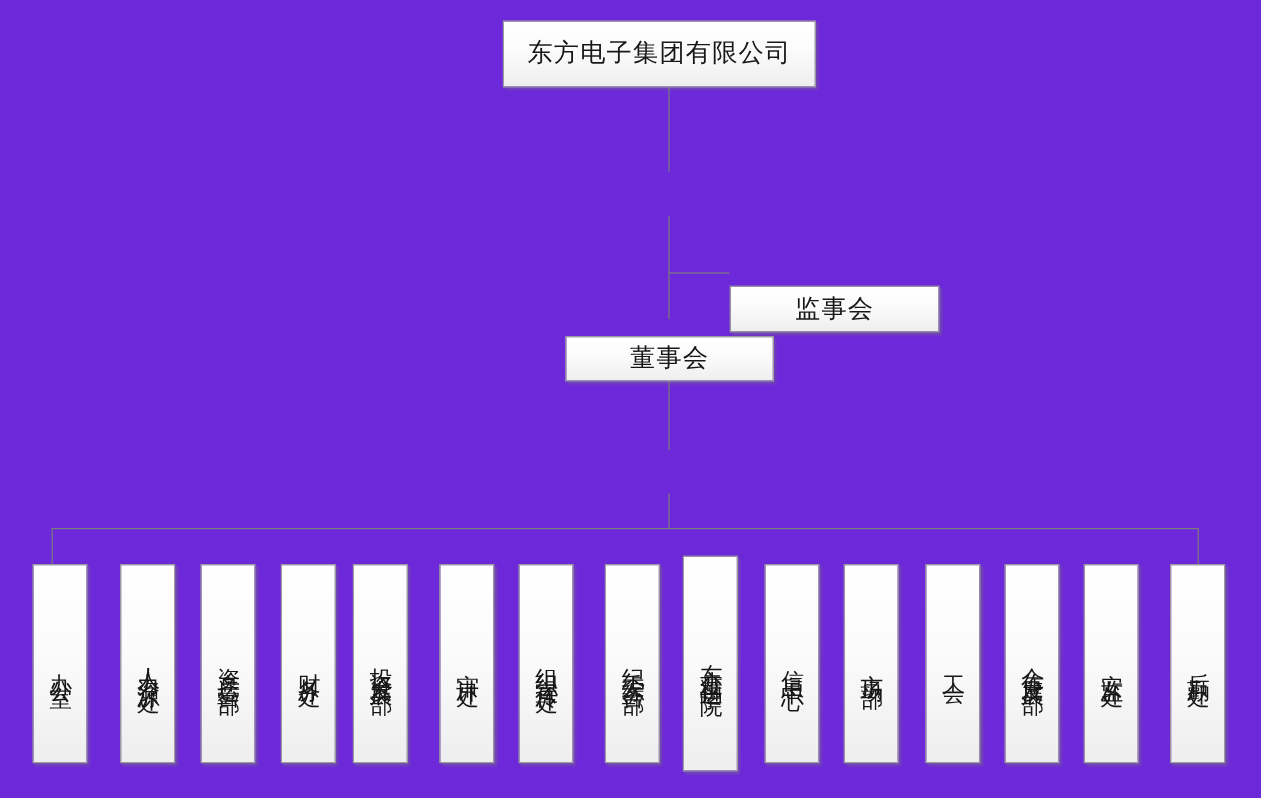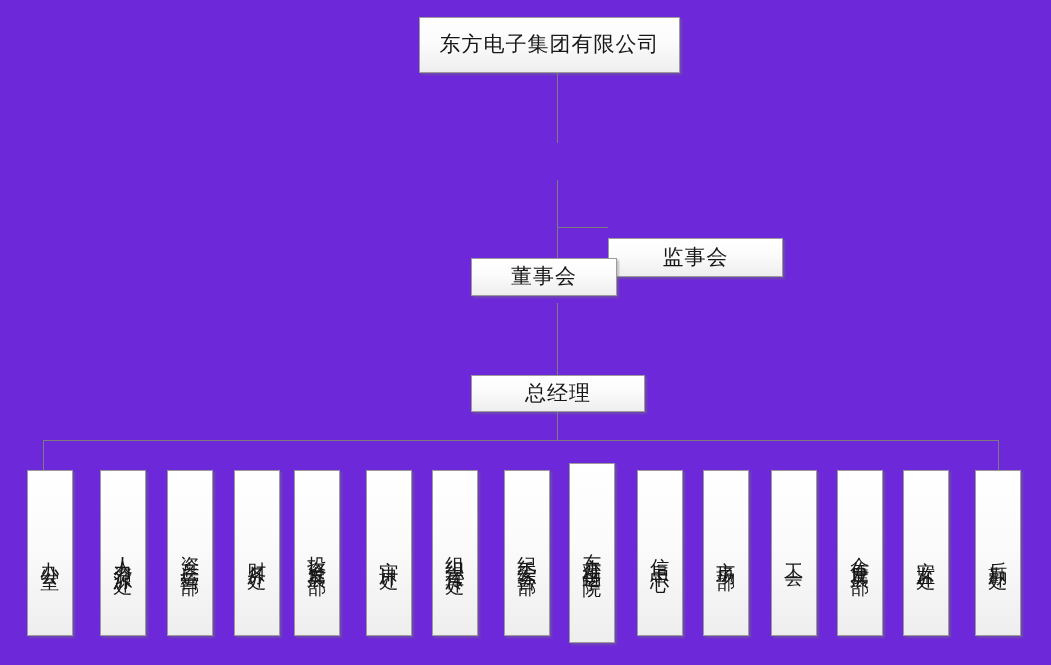--- a/index.html
+++ b/index.html
@@ -73,23 +73,22 @@
 
   <div class="line line-v" style="left:43px; top:440px; height:30px;"></div>
 
   <div class="line line-v" style="left:998px; top:440px; height:30px;"></div>
 
   <div class="node node-h" style="left:419px; top:17px; width:261px; height:56px;">东方电子集团有限公司</div>
 
 
   <div class="node node-h" style="left:608px; top:208px; width:175px; height:39px;margin-top:30px;">监事会</div>
 
-  <div class="node node-h" style="left:471px; top:258px; width:146px; height:38px;">董事会</div>
+  <div class="node node-h" style="left:471px; top:280px; width:174px; height:38px;">董事会</div>
 
-  <div class="node node-h" style="left:471px; top:375px; width:174px; height:37px;">总经理</div>
 
   <div class="node node-v" style="left:27px; top:470px; width:46px; height:166px;">办公室</div>
 
   <div class="node node-v" style="left:100px; top:470px; width:46px; height:166px;">人力资源处</div>
 
   <div class="node node-v" style="left:167px; top:470px; width:46px; height:166px;">资产运营部</div>
 
   <div class="node node-v" style="left:234px; top:470px; width:46px; height:166px;">财务处</div>
 
   <div class="node node-v" style="left:294px; top:470px; width:46px; height:166px;">投资发展部</div>

